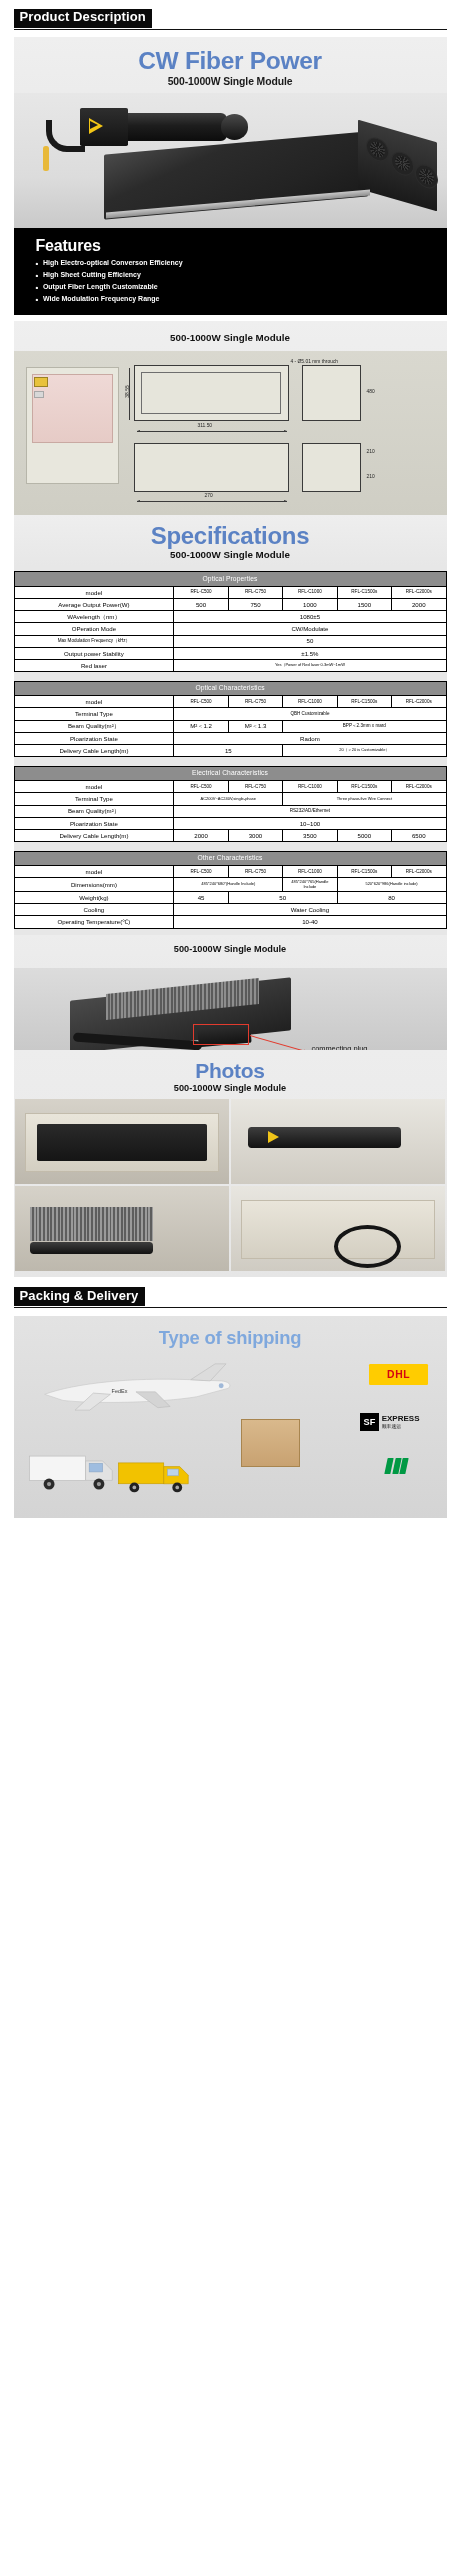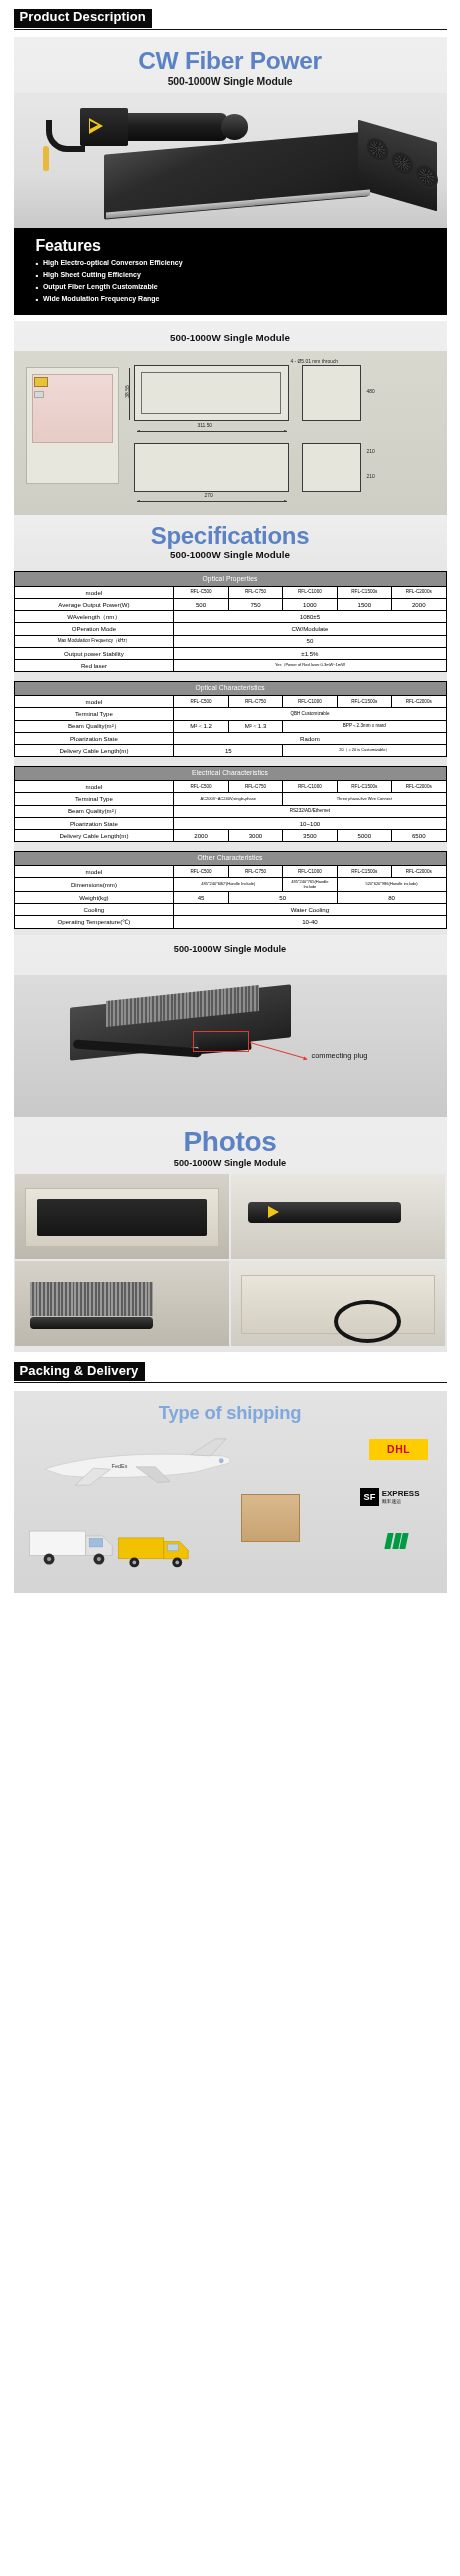--- a/index.html
+++ b/index.html
@@ -282,21 +282,21 @@
   .tbl-gap { height: 8.6px; background:#e7e7e7; }
 
   
   .pd {
     margin: 0 13.5px; background: linear-gradient(180deg,#ededed,#e6e6e6);
     text-align:center; padding: 8.6px 0 0 0;
   }
   .pd h2 { color:#5b82c4; font-size: 21px; font-weight:700; letter-spacing:-0.3px;}
   .pd h4 { font-size: 9.2px; font-weight:700; margin-top:0.6px;}
   .pd-photo{
-    margin-top: 21px; height: 142px; position:relative; overflow:hidden;
+    margin-top: 14px; height: 82px; position:relative; overflow:hidden;
     background: linear-gradient(180deg,#dcdcdc,#c9c9c9);
   }
   .pd-unit{
     position:absolute; left: 56px; top: 21px; width: 221px; height: 53px;
     background: linear-gradient(170deg,#4a4a4a,#202020);
     transform: skewY(-6deg); border-radius:1.8px;
   }
   .pd-fins{
     position:absolute; left: 92px; top: 18.4px; width: 153px; height: 26px;
     background: repeating-linear-gradient(90deg,#8e8e8e 0 1.8px,#5a5a5a 1.8px 3.7px);
@@ -328,21 +328,21 @@
   .callout-text{
     position:absolute; left: 298px; top: 76px;
     font-size: 7.4px; color: #111; font-weight: 400;
   }
 
   
   .ph {
     margin: 0 13.5px; background: linear-gradient(180deg,#ededed,#e6e6e6);
     text-align:center; padding: 8.6px 0 6.1px 0;
   }
-  .ph h2 { color:#5b82c4; font-size: 28px; font-weight:700; letter-spacing:-0.3px;}
+  .ph h2 { color:#5b82c4; font-size: 21px; font-weight:700; letter-spacing:-0.3px;}
   .ph h4 { font-size: 9.2px; font-weight:700; margin-top:0.6px;}
   .ph-grid{
     margin-top: 6.1px;
     display: grid;
     grid-template-columns: 1fr 1fr;
     gap: 1.8px;
     padding: 0 1.8px;
   }
   .ph-cell{
     height: 85px; position:relative; overflow:hidden;

